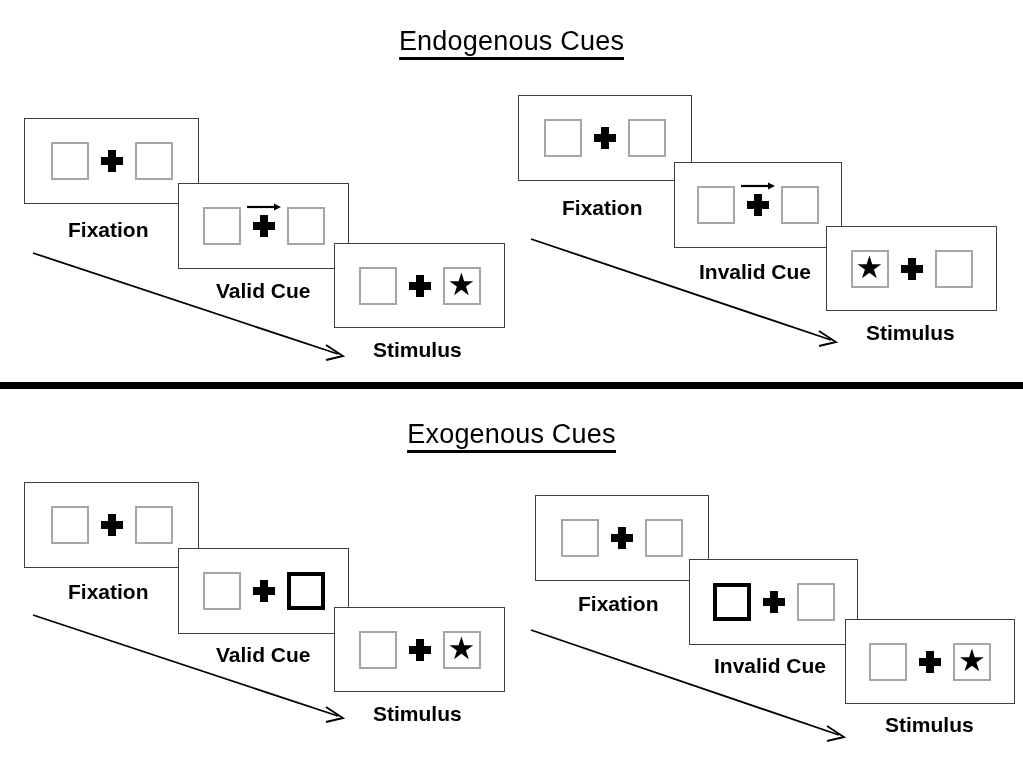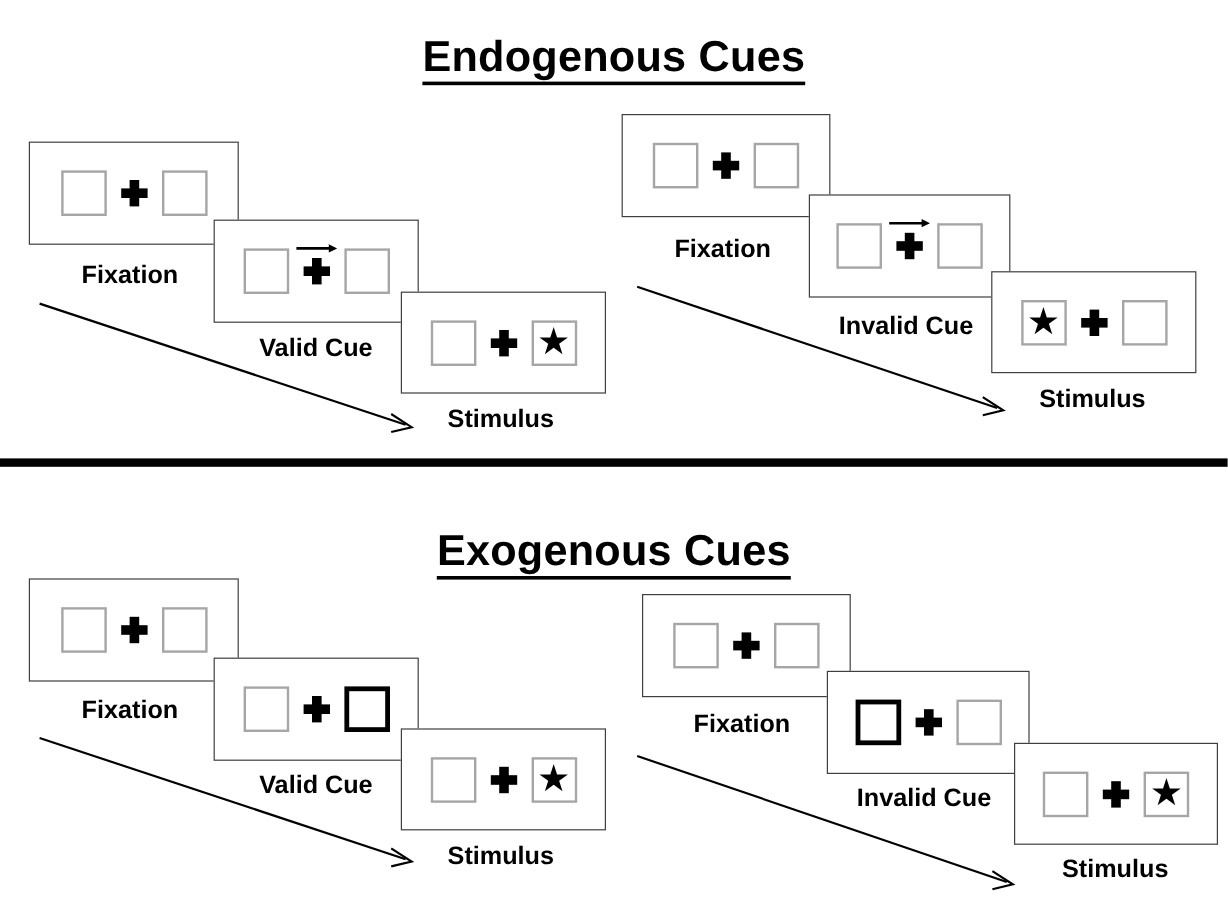--- a/index.html
+++ b/index.html
@@ -14,22 +14,22 @@
     overflow: hidden;
     font-family: "Liberation Sans", sans-serif;
     color: #000000;
   }
 
   
   .section-title {
     position: absolute;
     width: 100%;
     text-align: center;
-    font-size: 36px;
-    font-weight: bold;
+    font-size: 27px;
+    font-weight: normal;
     letter-spacing: 0.2px;
   }
   .section-title span {
     border-bottom: 3px solid #000;
     padding-bottom: 1px;
   }
 
   
   .divider {
     position: absolute;
@@ -221,21 +221,21 @@
 </div>
 <div class="stage-label" style="left:866px; top:321px;">Stimulus</div>
 
 <svg class="time-arrow" style="left:528px; top:234px; width:320px; height:125px;" viewBox="0 0 320 125">
   <line x1="3" y1="5" x2="303" y2="106" stroke="#000" stroke-width="1.8"></line>
   <polyline points="291,97 308,108 291,112" fill="none" stroke="#000" stroke-width="1.8"></polyline>
 </svg>
 
 <div class="divider" style="top:382px;"></div>
 
-<div class="section-title" style="top:438px;">
+<div class="section-title" style="top:419px;">
   <span>Exogenous Cues</span>
 </div>
 
 <div class="panel" style="left:24px; top:482px; width:175px; height:86px;">
   <div class="panel-inner">
     <div class="box"></div>
     <div class="center-col">
       <div class="plus"></div>
     </div>
     <div class="box"></div>

